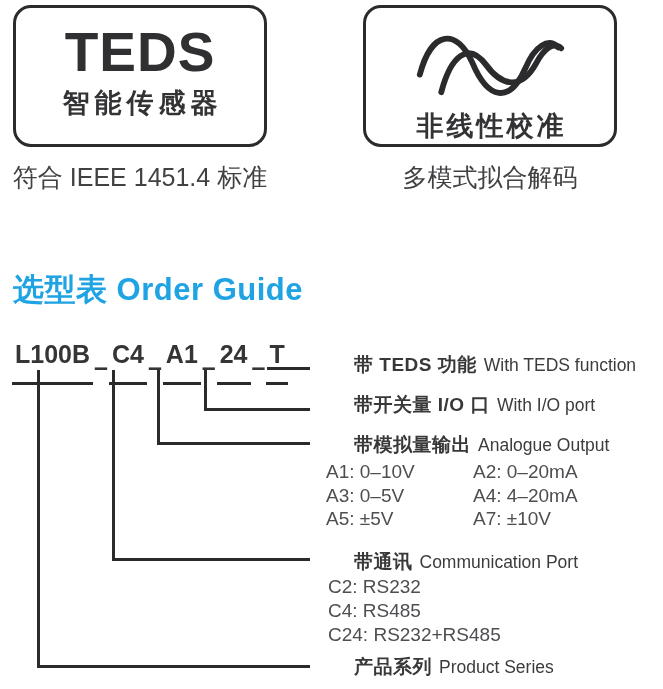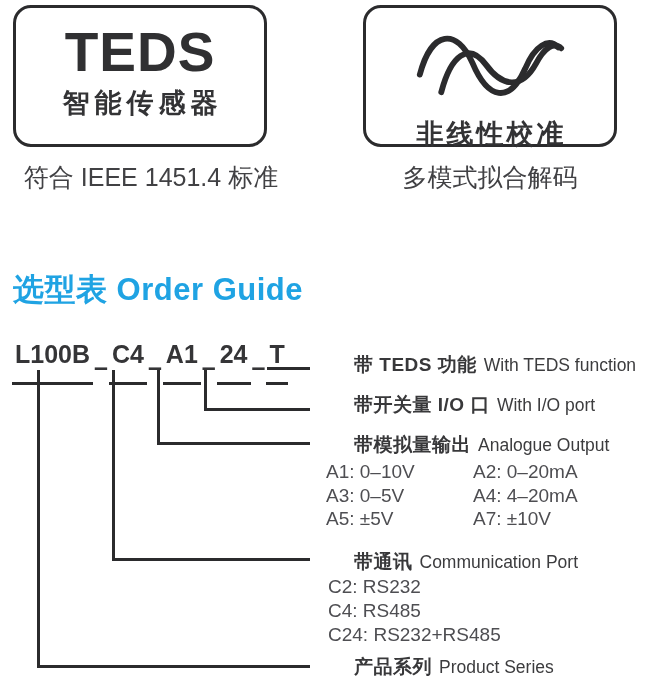--- a/index.html
+++ b/index.html
@@ -15,27 +15,27 @@
   #badge-teds{left:13px;}
   #badge-wave{left:363px;}
   .teds-title{
     margin-top:16px;font-size:55px;line-height:56px;font-weight:700;
     letter-spacing:1px;color:#303032;
   }
   .badge-label{
     margin-top:8px;font-size:27px;line-height:30px;font-weight:600;
     letter-spacing:5px;color:#333335;text-indent:5px;
   }
-  #badge-wave .badge-label{margin-top:17px;letter-spacing:3px;text-indent:3px;}
+  #badge-wave .badge-label{margin-top:9px;letter-spacing:3px;text-indent:3px;}
   .wave-svg{display:block;margin:10px auto 0;}
   .badge-caption{
     position:absolute;top:161px;width:280px;text-align:center;
     font-size:25px;line-height:32px;font-weight:400;color:#414144;
   }
-  #caption-teds{left:0px;padding-left:11px;}
+  #caption-teds{left:0px;}
   #caption-wave{left:350px;}
   
   .section-title{
     position:absolute;left:13px;top:268px;font-size:31px;line-height:44px;
     font-weight:700;color:#1fa3e3;letter-spacing:0.5px;
   }
   
   .model-row{
     position:absolute;left:12px;top:341px;display:flex;align-items:flex-end;
     font-size:25px;line-height:27px;font-weight:700;color:#353537;white-space:nowrap;

